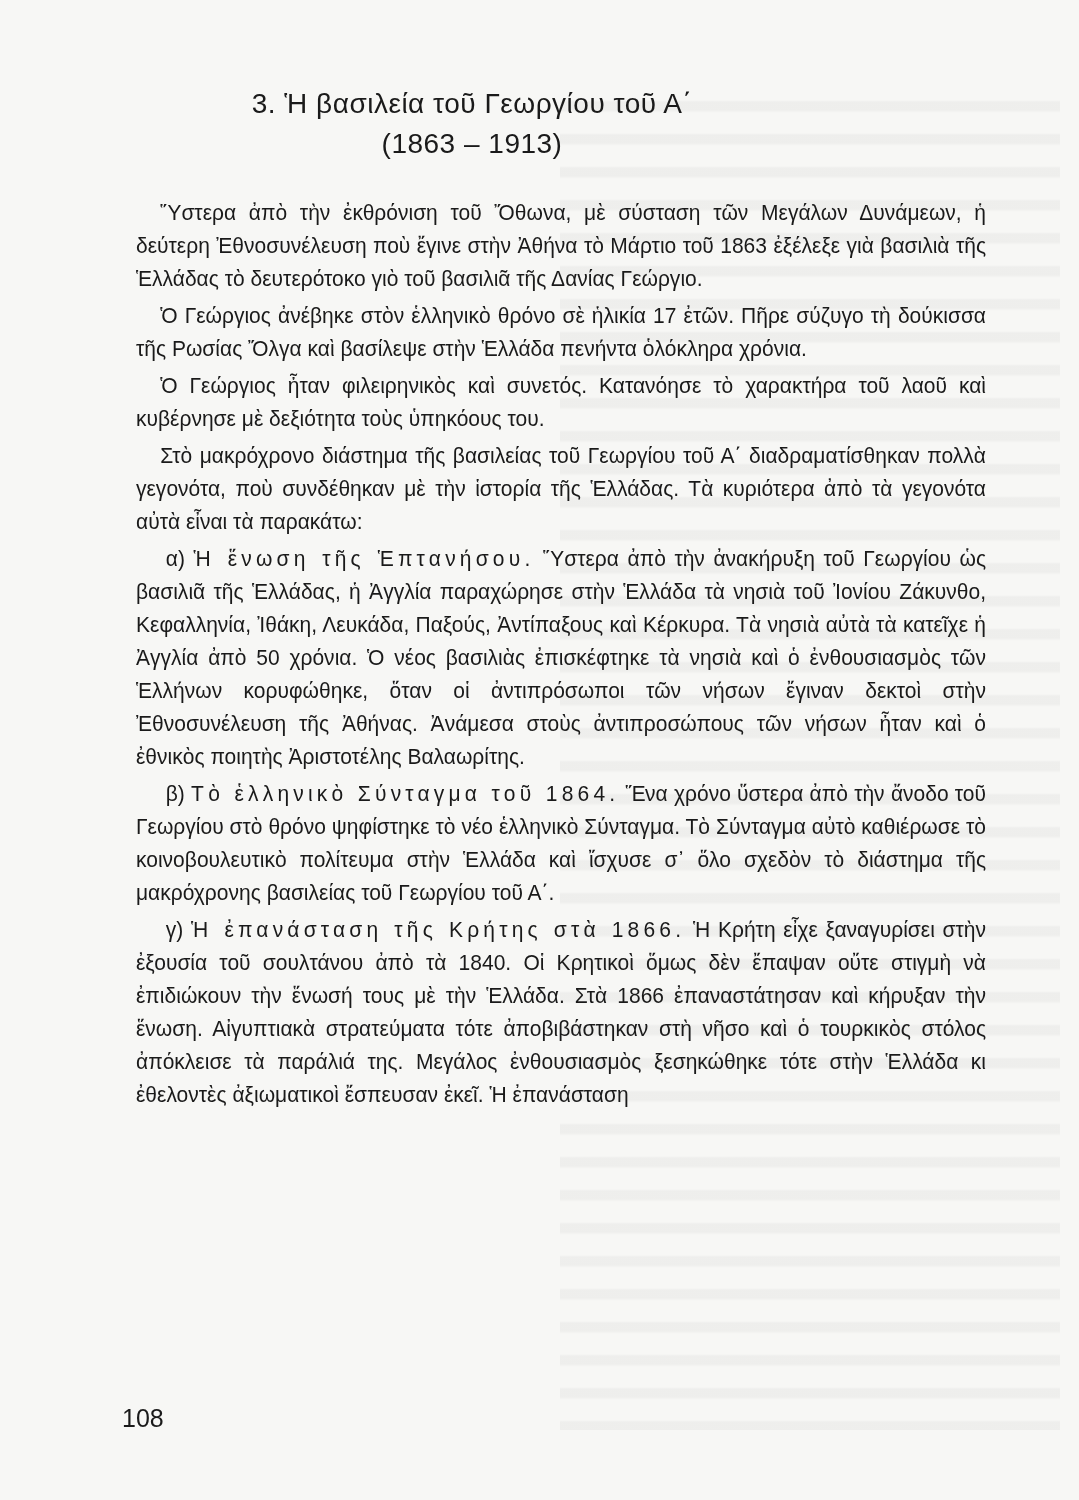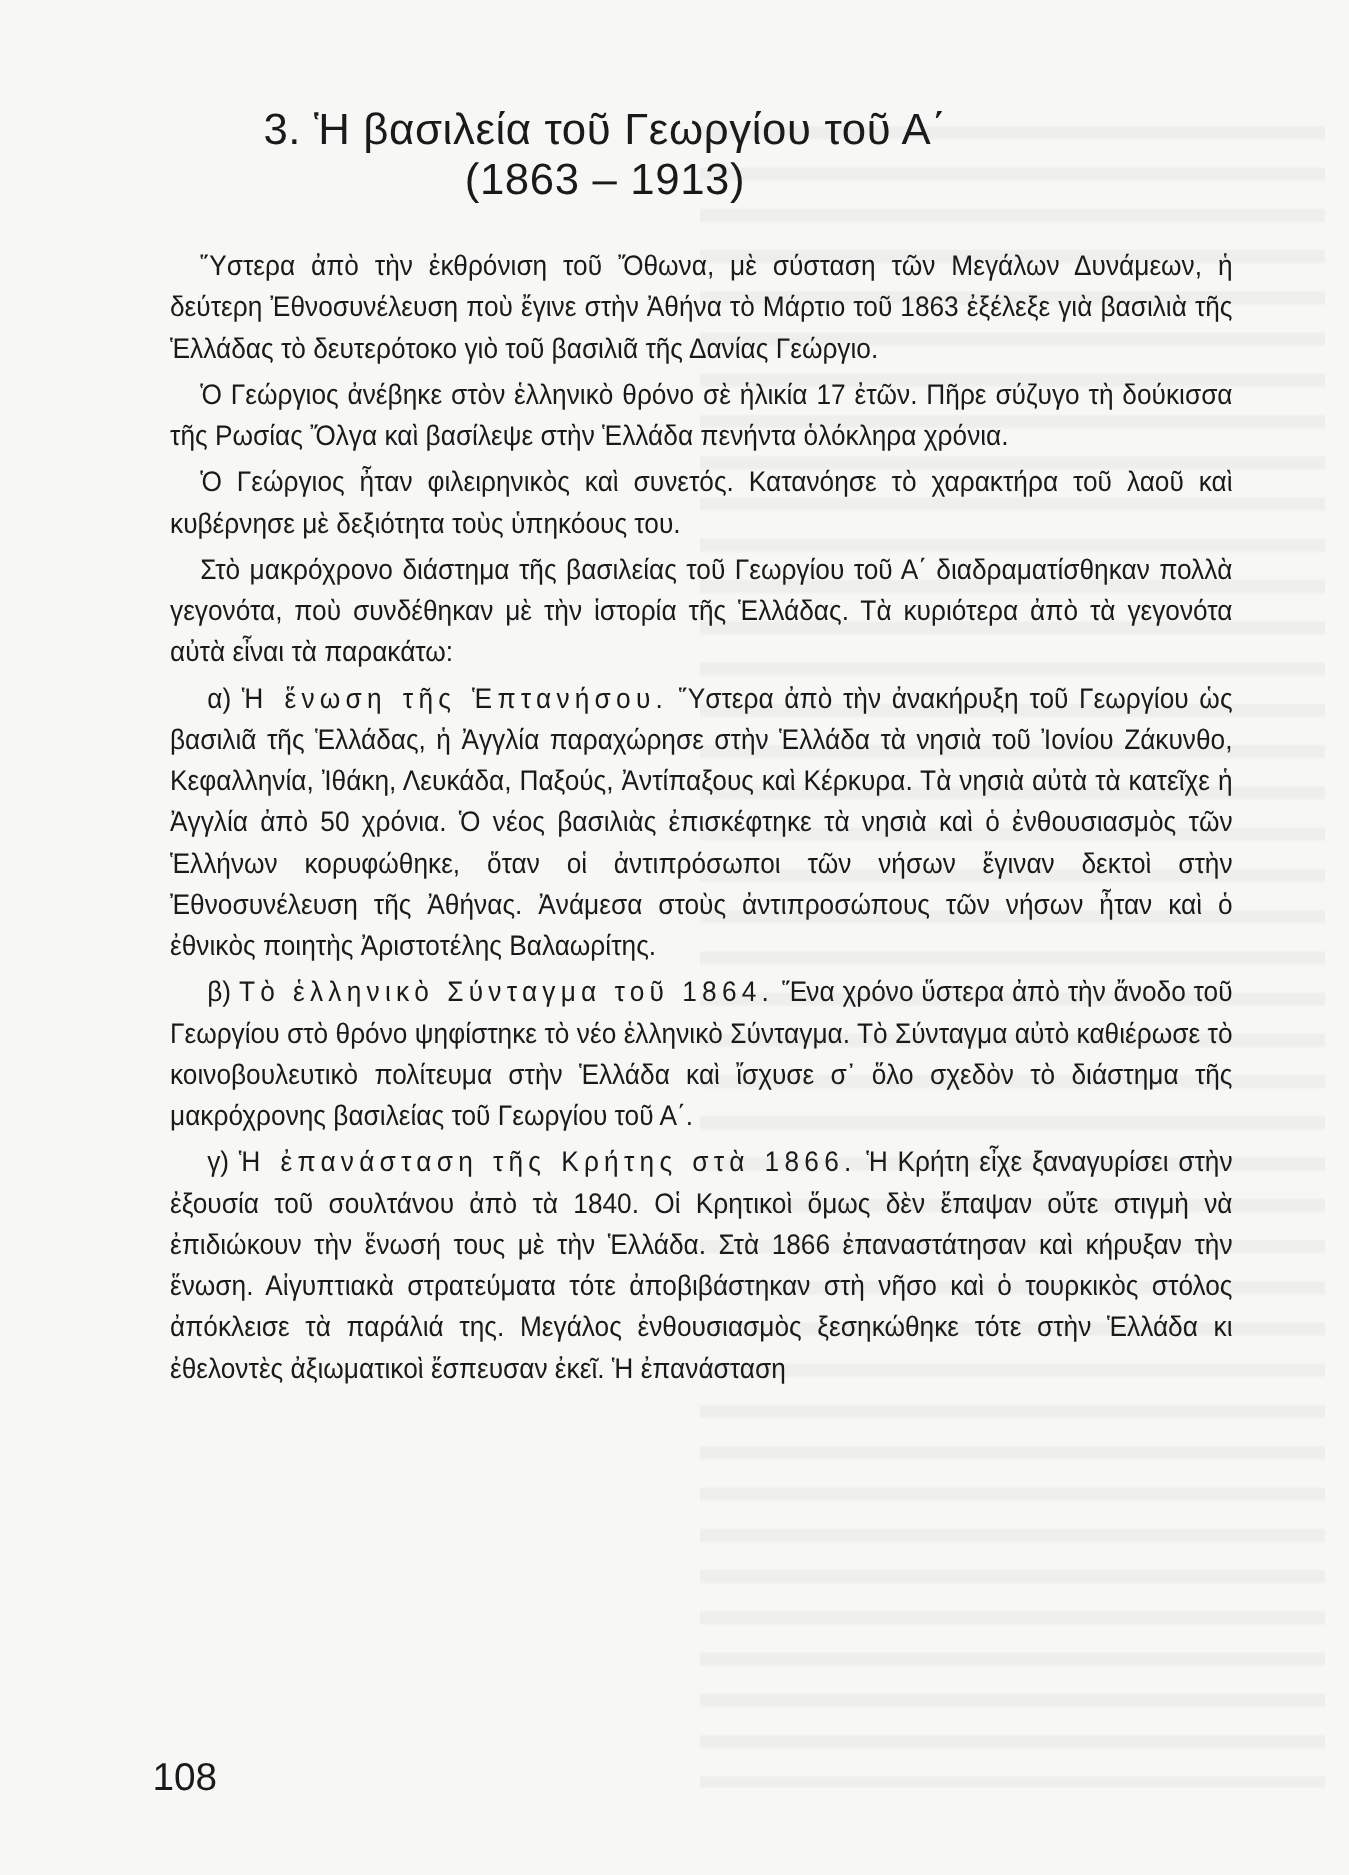--- a/index.html
+++ b/index.html
@@ -9,36 +9,36 @@
       position: relative; overflow: hidden;
       font-family: "Liberation Sans", "DejaVu Sans", sans-serif;
       color: #1a1a1a;
     }
     .ghost {
       position: absolute; left: 560px; top: 80px; width: 500px; height: 1350px;
       background: repeating-linear-gradient(180deg, rgba(0,0,0,0.0) 0px, rgba(0,0,0,0.0) 20px, rgba(0,0,0,0.035) 22px, rgba(0,0,0,0.035) 30px, rgba(0,0,0,0) 33px);
       pointer-events: none;
     }
     .title {
-      position: absolute; left: 12px; width: 1044px; top: 84px;
-      text-align: center; font-size: 35px; line-height: 40px; letter-spacing: 0.5px;
+      position: absolute; left: 0; width: 1044px; top: 84px;
+      text-align: center; font-size: 28px; line-height: 40px; letter-spacing: 0.5px;
     }
     .title .l1 { display:block; padding-left: 0px; margin-left: -100px; }
     .title .l2 { display:block; margin-left: -100px; }
     .body-text {
       position: absolute; left: 136px; top: 196px; width: 850px;
       font-size: 22.6px; line-height: 33px; text-align: justify;
       transform: scaleX(0.93); transform-origin: left top;
       width: 914px;
     }
     .body-text p { margin: 0 0 4px 0; text-indent: 26px; }
     .body-text p.item { text-indent: 32px; }
     .spaced { letter-spacing: 4.5px; }
     .page-num {
-      position: absolute; left: 122px; top: 1404px; font-size: 31px; text-align: center;
+      position: absolute; left: 122px; top: 1404px; font-size: 25px; text-align: center;
     }
   </style>
 </head>
 <body>
 
 <div class="ghost"></div>
 
 <div class="title">
   <span class="l1">3. Ἡ βασιλεία τοῦ Γεωργίου τοῦ Α΄</span>
   <span class="l2">(1863 – 1913)</span>

